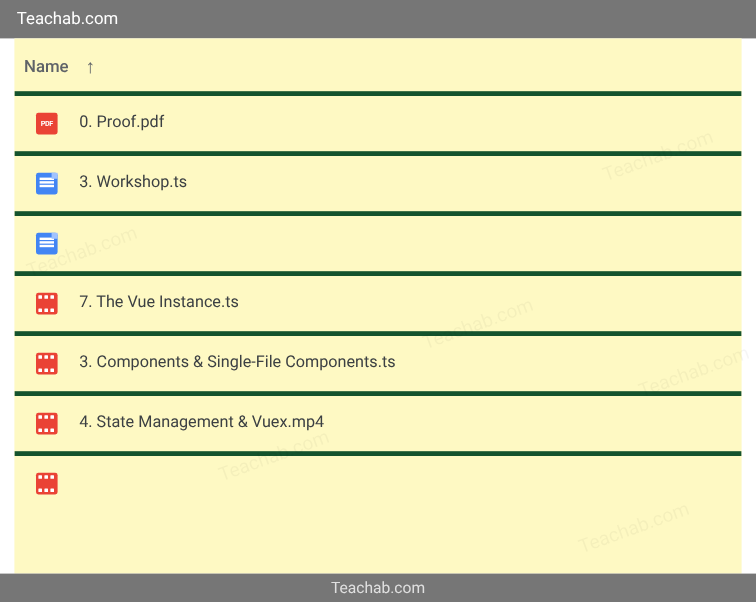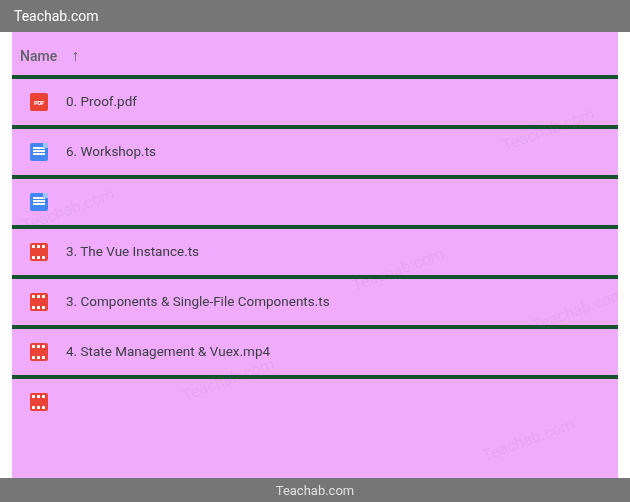--- a/index.html
+++ b/index.html
@@ -18,21 +18,21 @@
     .top-bar {
       background: #767676;
       color: #fff;
       padding: 8px 14px;
       font-size: 14px;
       height: 32px;
       display: flex;
       align-items: center;
     }
     .content {
-      background: #f0abfc;
+      background: #fef9c3;
       margin: 0 12px;
       height: calc(100% - 32px - 24px);
       overflow: hidden;
     }
     .header-row {
       display: flex;
       align-items: center;
       padding: 14px 8px 10px 8px;
       font-size: 14px;
       color: #5f6368;
@@ -168,30 +168,30 @@
     <li class="file-row">
       <span class="file-icon icon-pdf">
           <span class="icon-pdf-text">PDF</span>
         </span>
       <span class="file-name">0. Proof.pdf</span>
     </li>
     <li class="file-row">
       <span class="file-icon icon-doc">
           <span class="icon-doc-fold"></span>
         </span>
-      <span class="file-name">6. Workshop.ts</span>
+      <span class="file-name">3. Workshop.ts</span>
     </li>
     <li class="file-row">
       <span class="file-icon icon-doc">
           <span class="icon-doc-fold"></span>
         </span>
     </li>
     <li class="file-row">
       <span class="file-icon icon-video"></span>
-      <span class="file-name">3. The Vue Instance.ts</span>
+      <span class="file-name">7. The Vue Instance.ts</span>
     </li>
     <li class="file-row">
       <span class="file-icon icon-video"></span>
       <span class="file-name">3. Components &amp; Single-File Components.ts</span>
     </li>
     <li class="file-row">
       <span class="file-icon icon-video"></span>
       <span class="file-name">4. State Management &amp; Vuex.mp4</span>
     </li>
     <li class="file-row">

